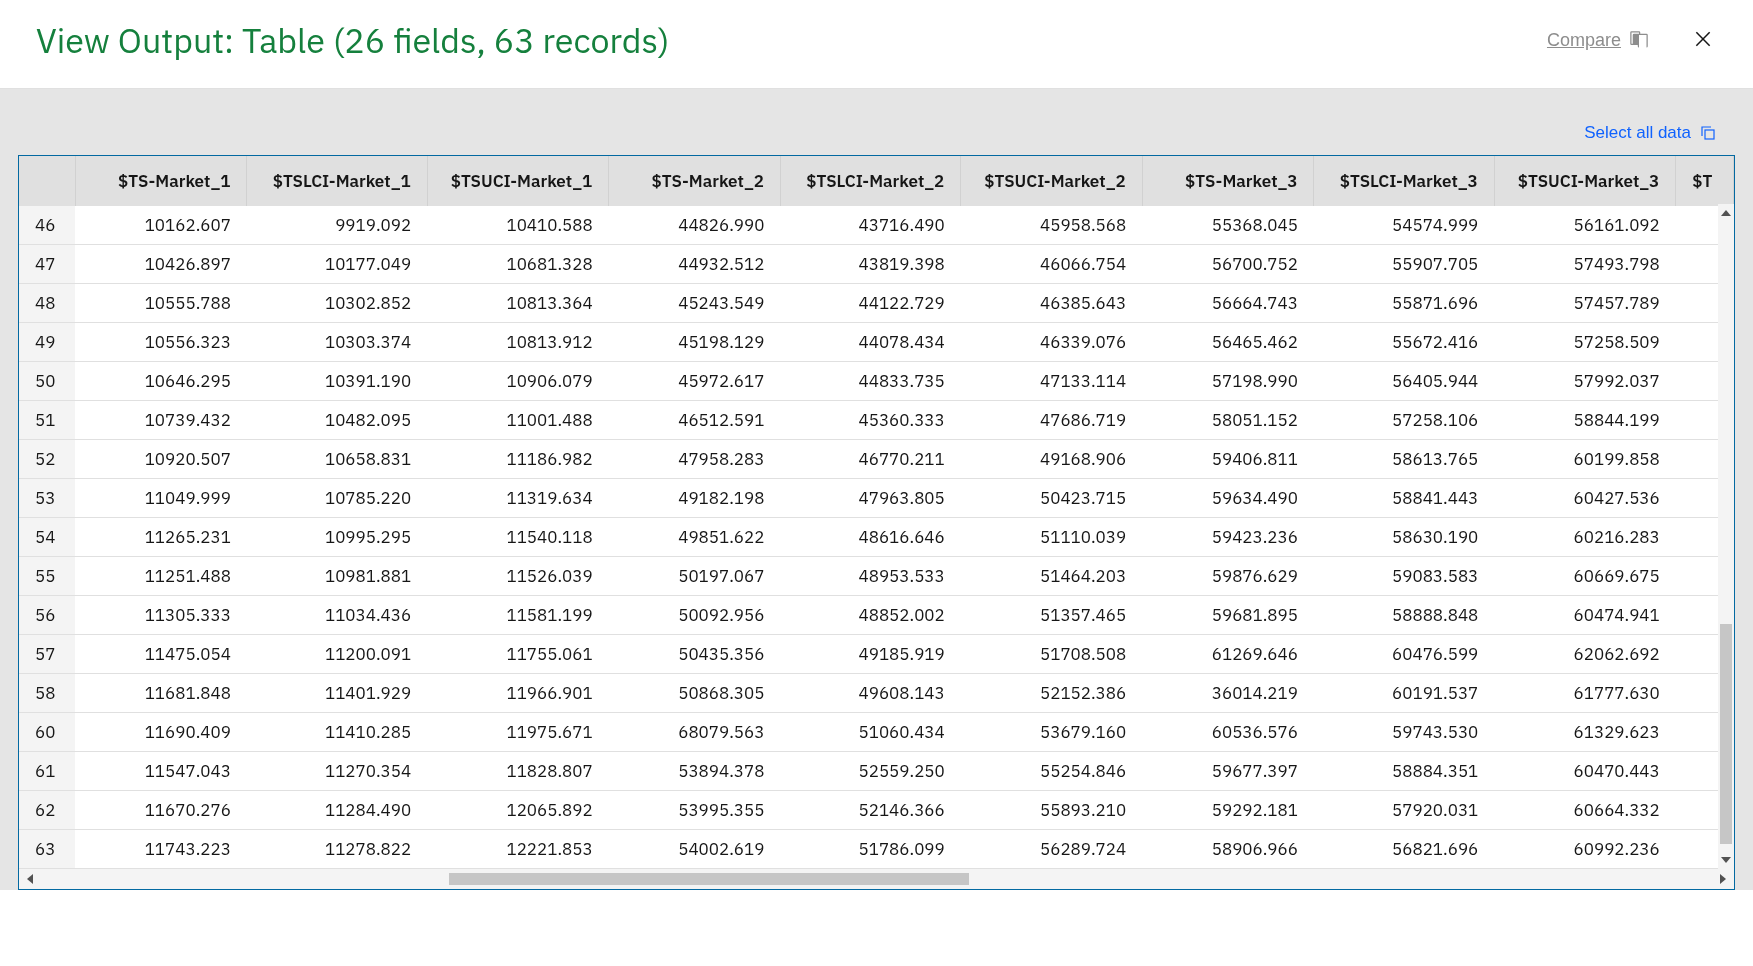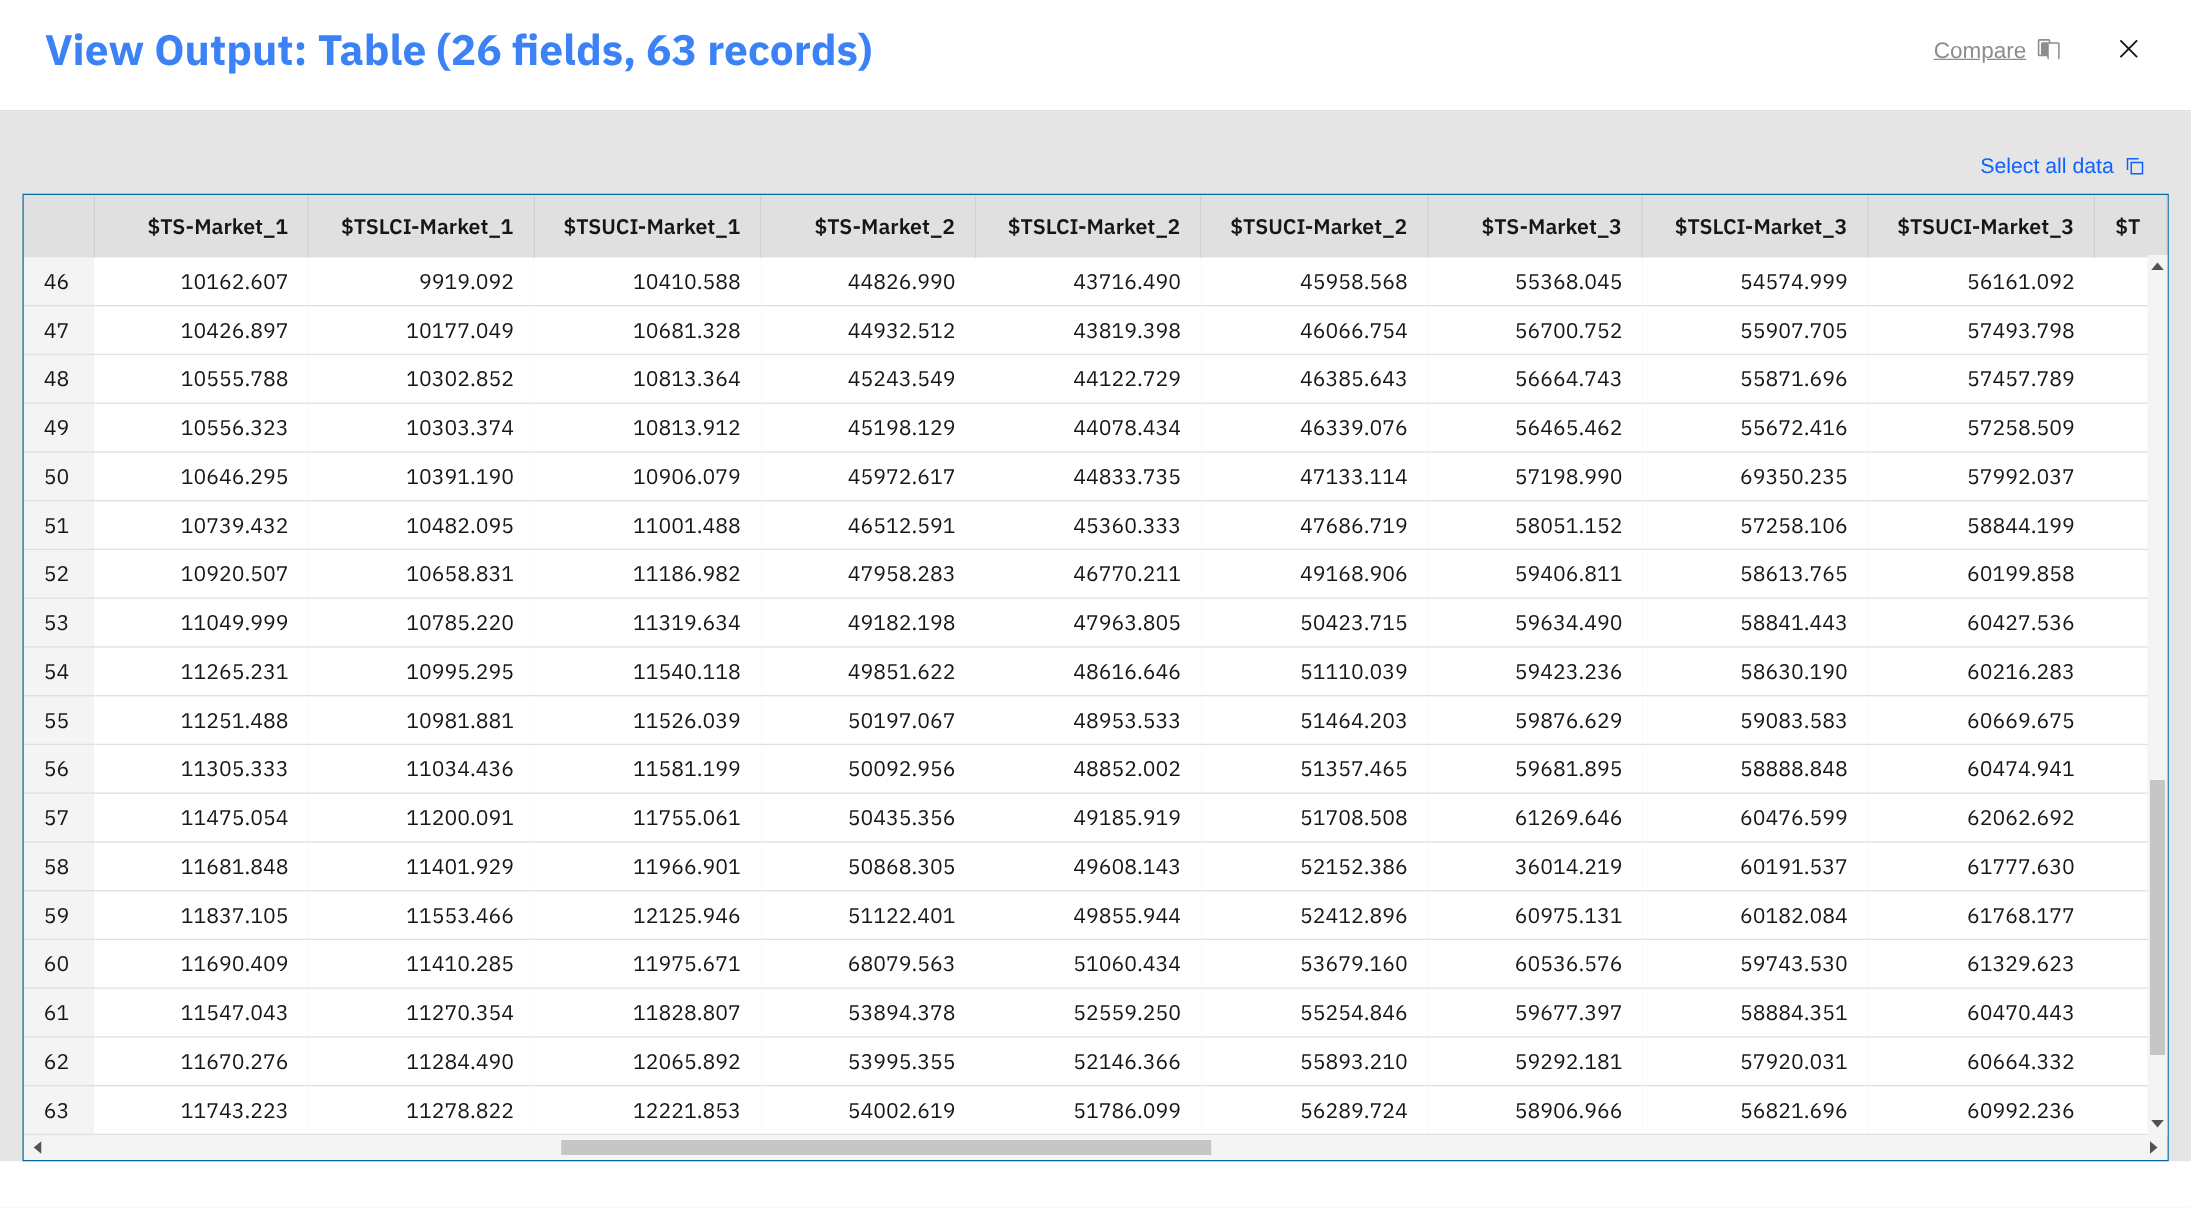--- a/index.html
+++ b/index.html
@@ -13,22 +13,22 @@
   }
   .header {
     display: flex;
     align-items: center;
     justify-content: space-between;
     padding: 18px 36px 26px 36px;
     border-bottom: 1px solid #e0e0e0;
   }
   .title {
     font-size: 34px;
-    font-weight: 700;
-    color: #3b82f6;
+    font-weight: 400;
+    color: #15803d;
   }
   .header-right {
     display: flex;
     align-items: center;
     gap: 40px;
   }
   .compare-btn {
     display: flex;
     align-items: center;
     gap: 8px;
@@ -277,21 +277,21 @@
             </tr>
             <tr>
               <td class="rownum">50</td>
               <td class="col">10646.295</td>
               <td class="col">10391.190</td>
               <td class="col">10906.079</td>
               <td class="col">45972.617</td>
               <td class="col">44833.735</td>
               <td class="col">47133.114</td>
               <td class="col">57198.990</td>
-              <td class="col">69350.235</td>
+              <td class="col">56405.944</td>
               <td class="col">57992.037</td>
               <td style="width: 60px;"></td>
             </tr>
             <tr>
               <td class="rownum">51</td>
               <td class="col">10739.432</td>
               <td class="col">10482.095</td>
               <td class="col">11001.488</td>
               <td class="col">46512.591</td>
               <td class="col">45360.333</td>
@@ -386,33 +386,20 @@
               <td class="col">11966.901</td>
               <td class="col">50868.305</td>
               <td class="col">49608.143</td>
               <td class="col">52152.386</td>
               <td class="col">36014.219</td>
               <td class="col">60191.537</td>
               <td class="col">61777.630</td>
               <td style="width: 60px;"></td>
             </tr>
             <tr>
-              <td class="rownum">59</td>
-              <td class="col">11837.105</td>
-              <td class="col">11553.466</td>
-              <td class="col">12125.946</td>
-              <td class="col">51122.401</td>
-              <td class="col">49855.944</td>
-              <td class="col">52412.896</td>
-              <td class="col">60975.131</td>
-              <td class="col">60182.084</td>
-              <td class="col">61768.177</td>
-              <td style="width: 60px;"></td>
-            </tr>
-            <tr>
               <td class="rownum">60</td>
               <td class="col">11690.409</td>
               <td class="col">11410.285</td>
               <td class="col">11975.671</td>
               <td class="col">68079.563</td>
               <td class="col">51060.434</td>
               <td class="col">53679.160</td>
               <td class="col">60536.576</td>
               <td class="col">59743.530</td>
               <td class="col">61329.623</td>

